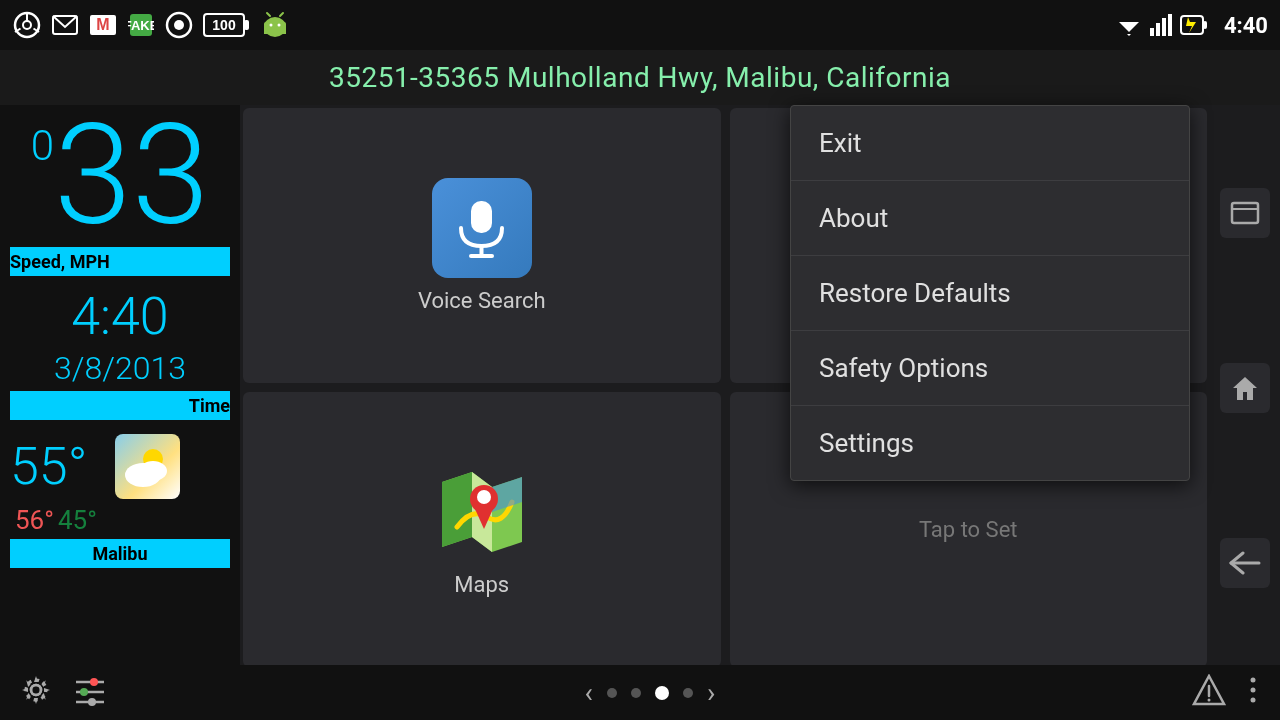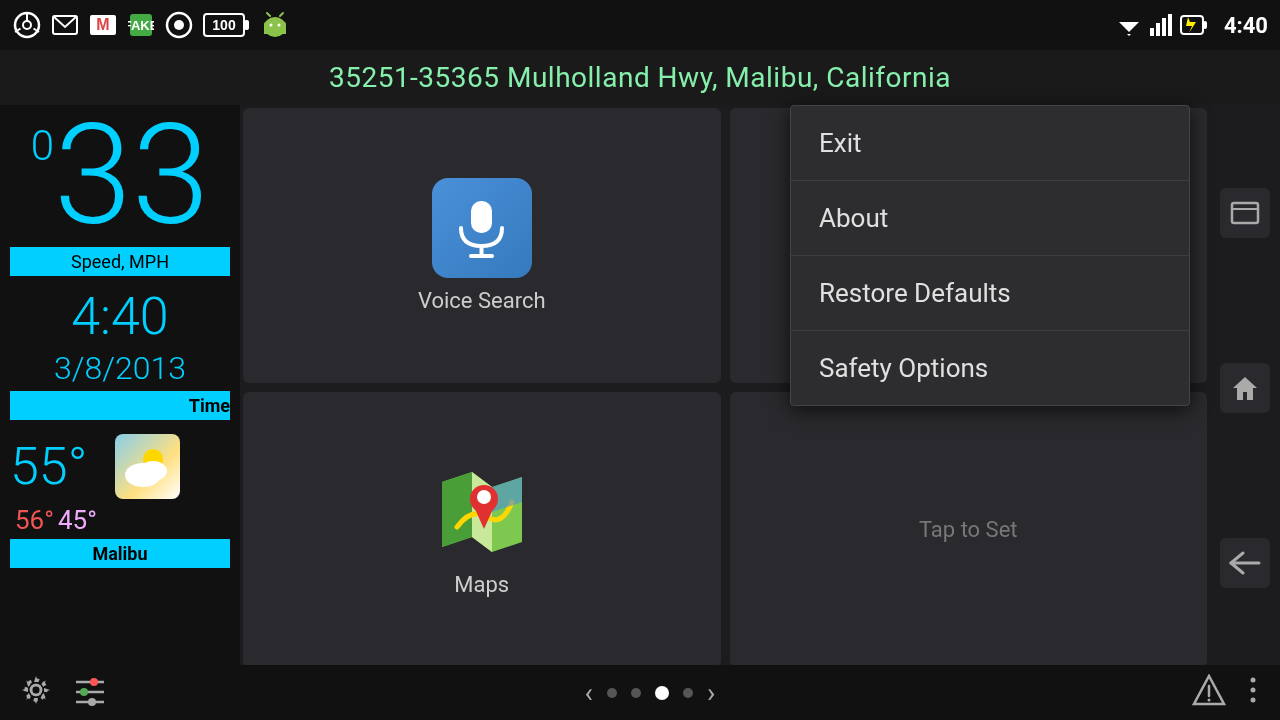--- a/index.html
+++ b/index.html
@@ -101,23 +101,22 @@
       color: #00cfff;
       font-size: 140px;
       font-weight: 300;
       line-height: 1;
       margin-top: -10px;
     }
     .speed-label {
       background: #00cfff;
       color: #000;
       font-size: 18px;
-      font-weight: normal;
+      font-weight: bold;
       width: 220px;
-      text-align: center;
       padding: 4px 0;
       margin-top: 2px;
     }
     .time-display {
       color: #00cfff;
       font-size: 52px;
       font-weight: 300;
       margin-top: 10px;
     }
     .date-display {
@@ -159,21 +158,21 @@
       overflow: hidden;
       position: relative;
     }
     .temp-range {
       margin-top: 6px;
       width: 220px;
       text-align: left;
       padding-left: 5px;
     }
     .temp-high { color: #e55; font-size: 26px; }
-    .temp-low { color: #f0abfc; font-size: 26px; }
+    .temp-low { color: #15803d; font-size: 26px; }
     .location-label {
       background: #00cfff;
       color: #000;
       font-size: 18px;
       font-weight: bold;
       width: 220px;
       text-align: center;
       padding: 4px 0;
       margin-top: 4px;
     }
@@ -540,20 +539,23 @@
   </div>
 
   <div class="menu-item">
     <span>Restore Defaults</span>
   </div>
 
   <div class="menu-item">
     <span>Safety Options</span>
   </div>
 
+  <div class="menu-item">
+    <span>Settings</span>
+  </div>
 </div>
 
 <div id="bottom-bar">
   <div class="bottom-left-icons">
 
     <div class="bottom-icon">
       <svg width="32" height="32" viewBox="0 0 32 32" fill="#aaa">
         <circle cx="16" cy="16" r="5" fill="none" stroke="#aaa" stroke-width="2.5"></circle>
         <path d="M16 2 L18 8 L14 8 Z M16 30 L18 24 L14 24 Z M2 16 L8 18 L8 14 Z M30 16 L24 18 L24 14 Z M6.3 6.3 L10.5 10.5 L8.1 12.9 Z M25.7 25.7 L21.5 21.5 L23.9 19.1 Z M6.3 25.7 L10.5 21.5 L8.1 19.1 Z M25.7 6.3 L21.5 10.5 L23.9 12.9 Z" fill="#aaa"></path>
         <circle cx="16" cy="16" r="5" fill="none" stroke="#aaa" stroke-width="2.5"></circle>

